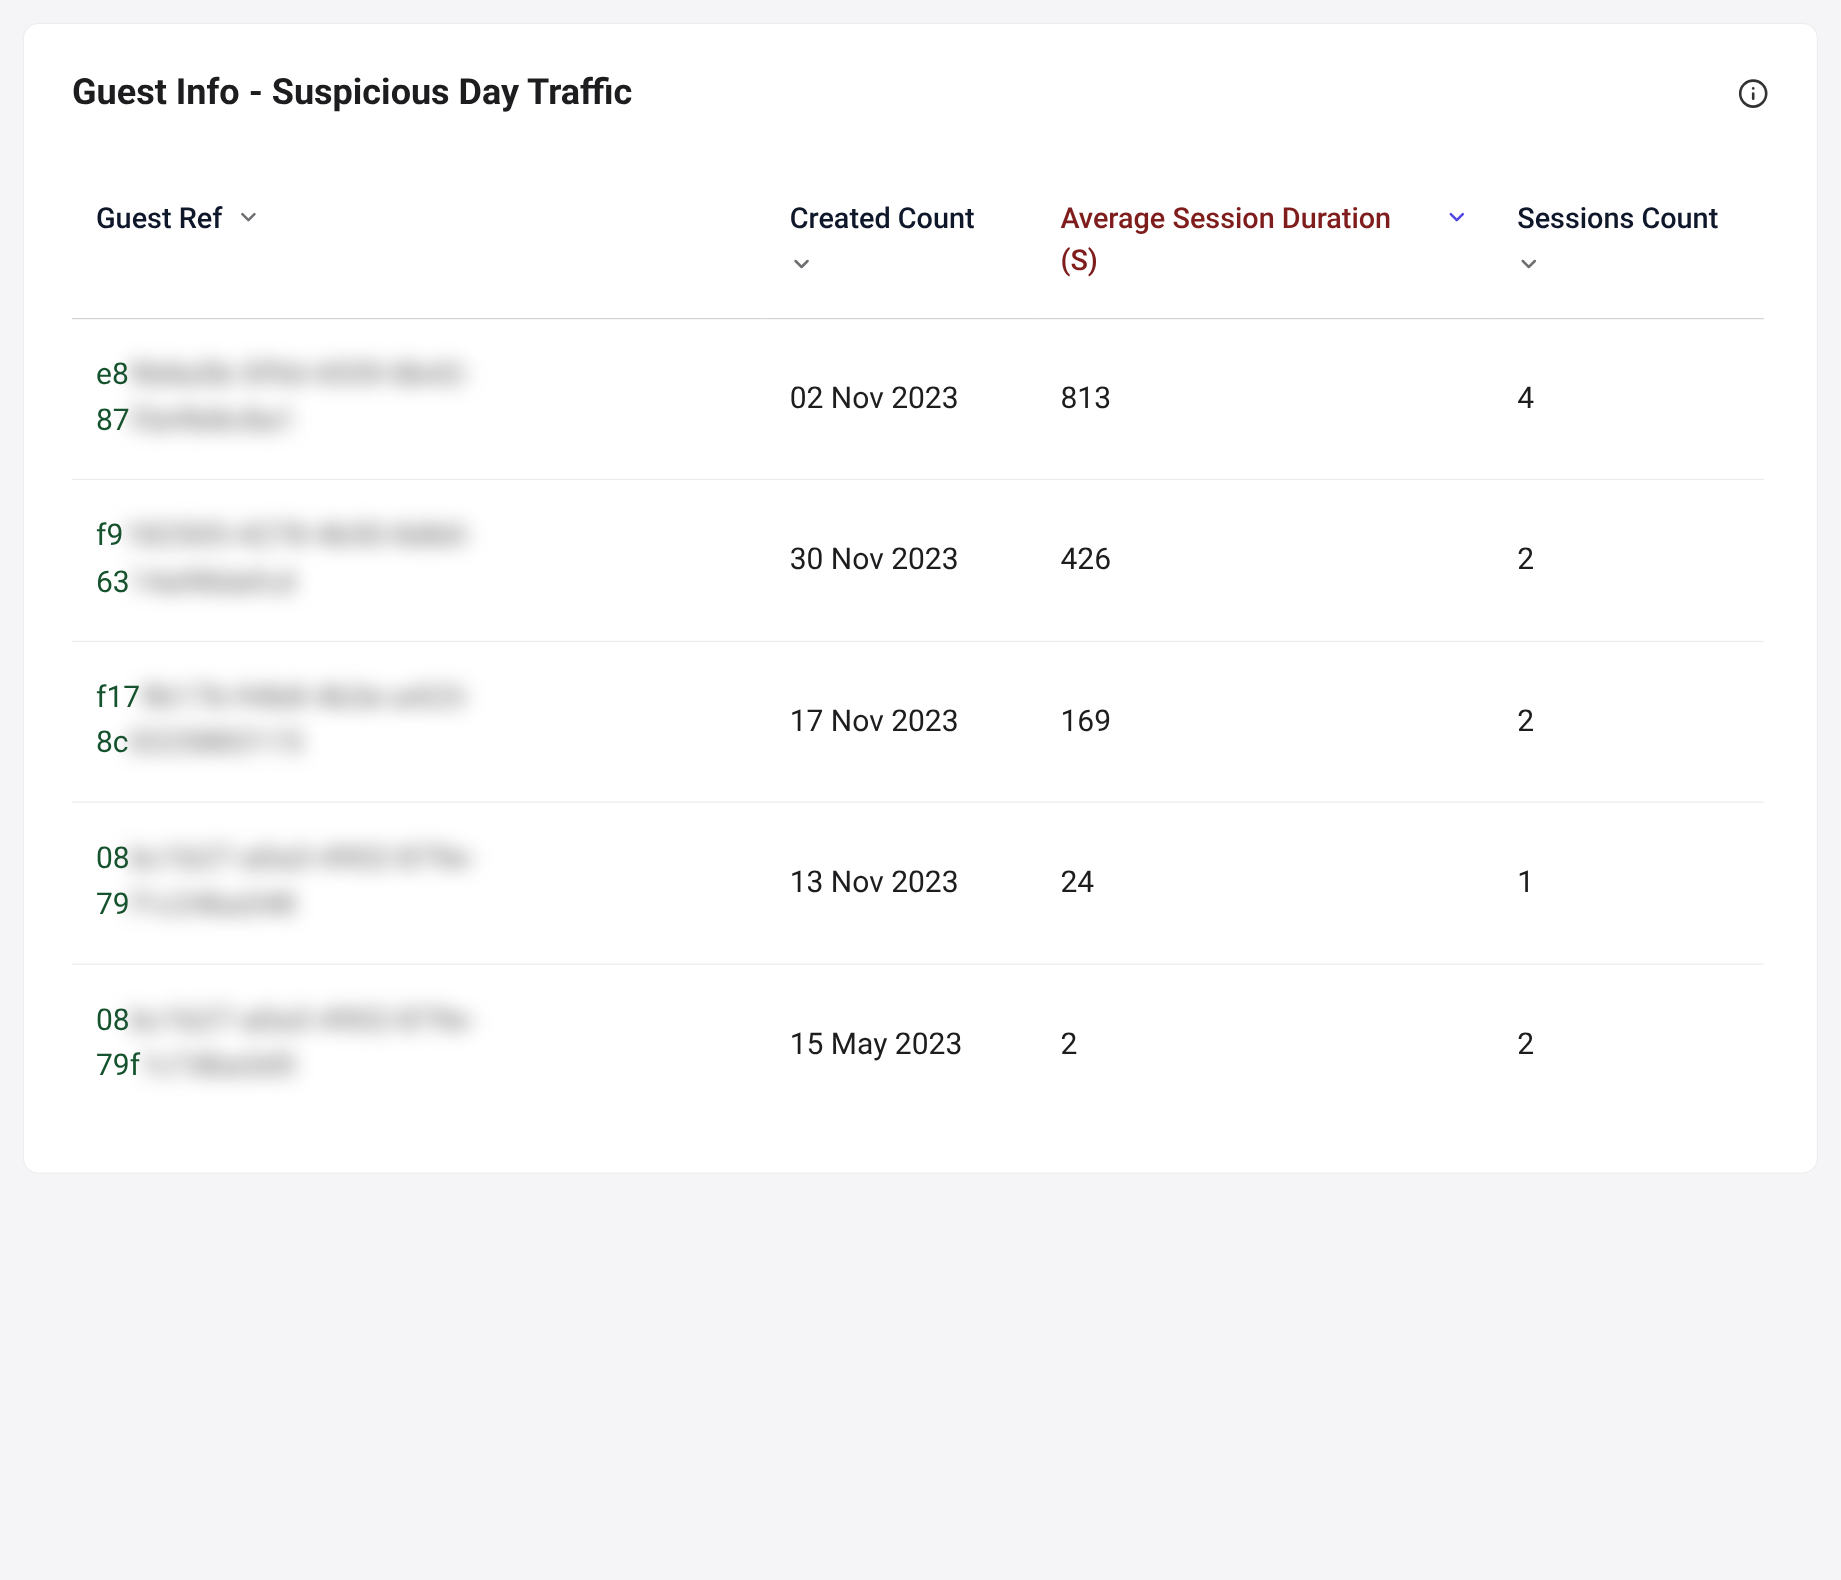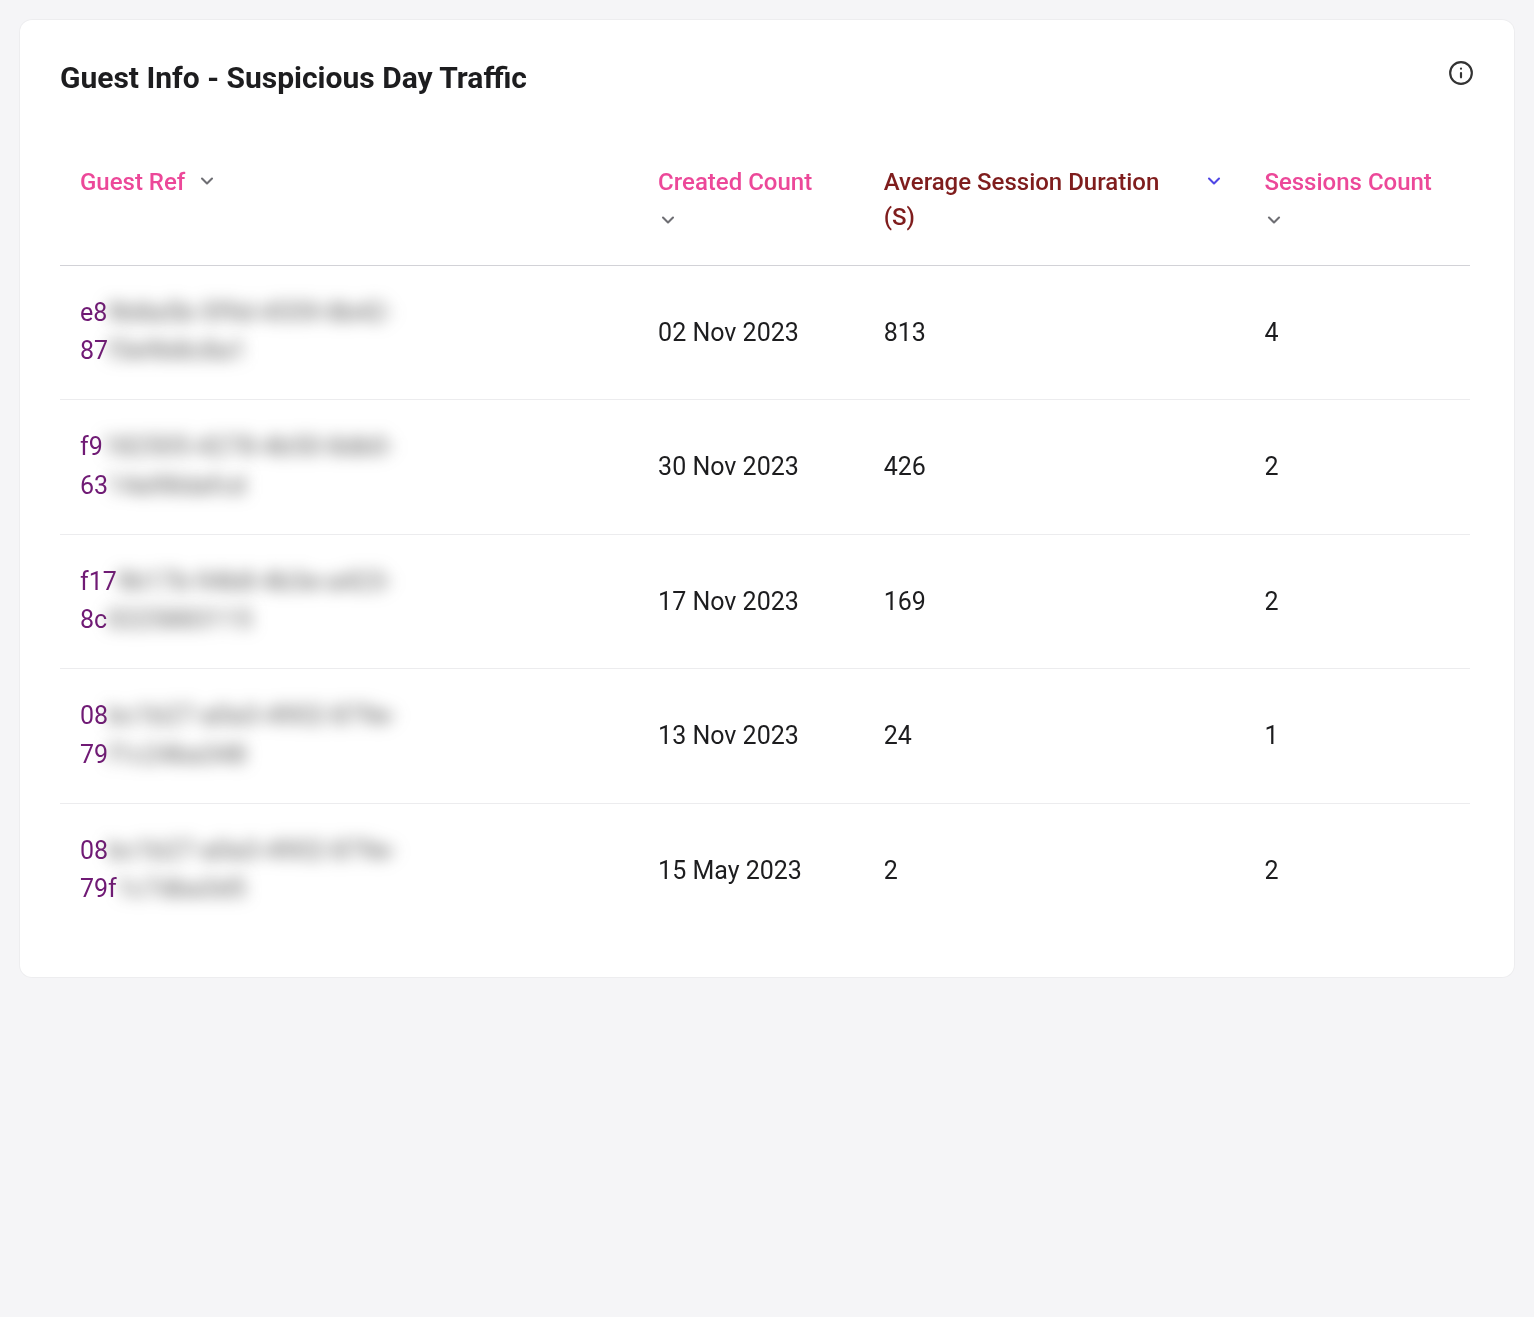--- a/index.html
+++ b/index.html
@@ -18,20 +18,21 @@
     border-radius: 12px;
     box-shadow: 0 0 0 1px rgba(0,0,0,0.03);
     padding: 40px 40px 40px 40px;
     max-width: 1494px;
     margin: 0 auto;
     position: relative;
   }
   .card-header {
     display: flex;
     justify-content: space-between;
+    align-items: center;
     margin-bottom: 60px;
   }
   .card-title {
     font-size: 30px;
     font-weight: 700;
     color: #1d1d1f;
   }
   .info-icon {
     width: 26px;
     height: 26px;
@@ -55,21 +56,21 @@
     border-radius: 5px;
   }
   table {
     width: 100%;
     border-collapse: collapse;
   }
   thead th {
     text-align: left;
     font-weight: 500;
     font-size: 24px;
-    color: #ec4899;
+    color: #0f172a;
     padding: 10px 20px 30px 20px;
     border-bottom: 1px solid #d2d2d7;
     vertical-align: top;
   }
   thead th.sorted {
     color: #7f1d1d;
   }
   .th-content {
     display: inline-flex;
     align-items: flex-start;
@@ -102,21 +103,21 @@
   }
   .guest-ref-cell {
     line-height: 1.55;
     position: relative;
   }
   .ref-line {
     display: block;
     position: relative;
   }
   .ref-prefix {
-    color: #701a75;
+    color: #14532d;
   }
   .ref-blurred {
     filter: blur(8px);
     color: #555;
     user-select: none;
     letter-spacing: 0.5px;
   }
   .col-guest { width: 41%; }
   .col-date  { width: 16%; }
   .col-avg   { width: 27%; }

